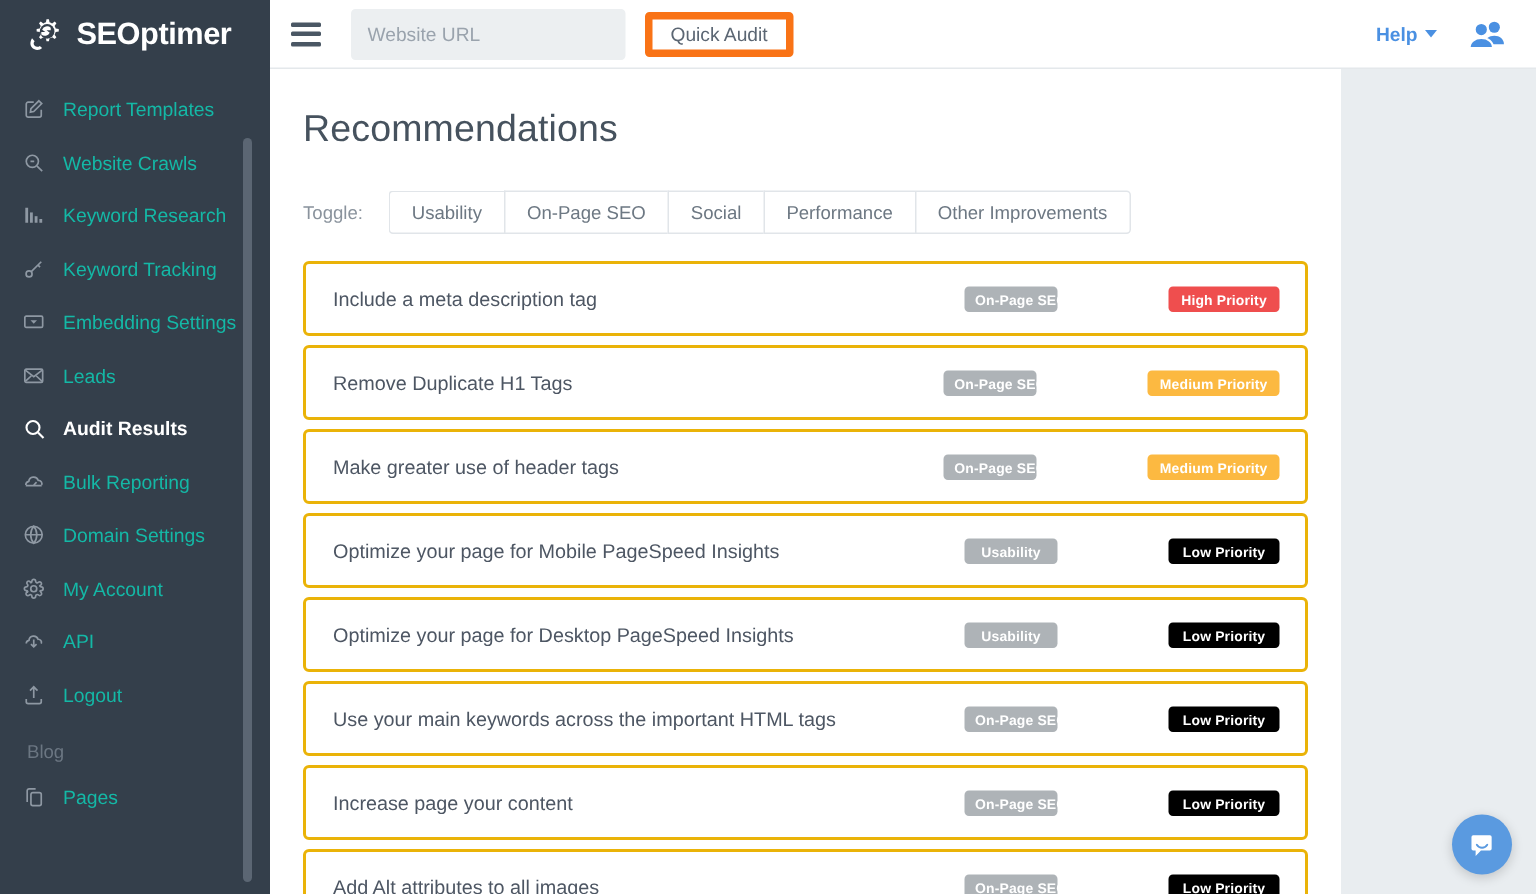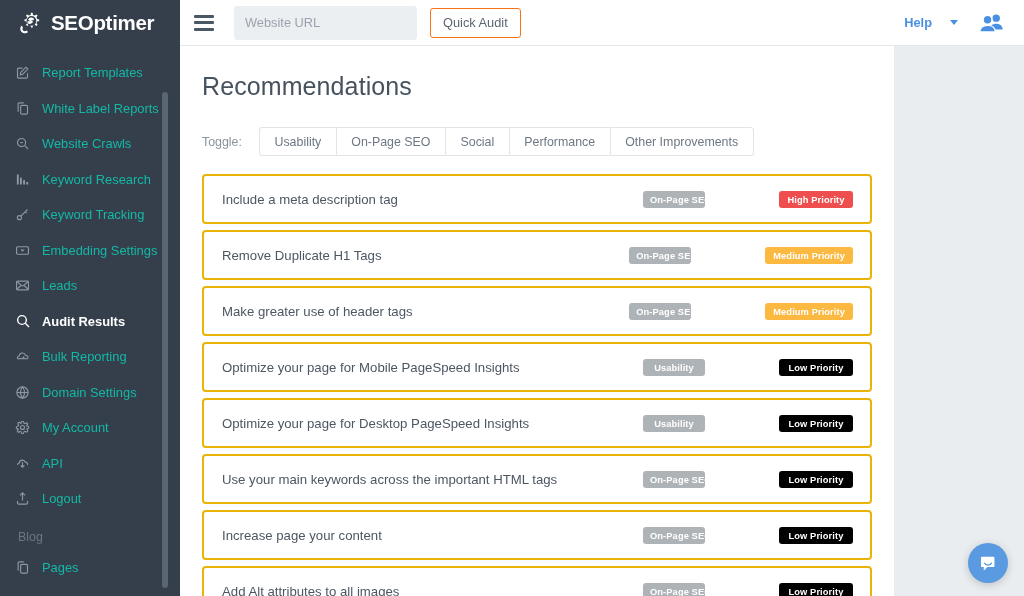--- a/index.html
+++ b/index.html
@@ -109,37 +109,37 @@
     padding: 16px 10px;
     font-family: "Liberation Sans", sans-serif;
     outline: none;
   }
   .url-input::placeholder { color: #9aa3ad; }
   .quick-audit {
     margin-left: 13px;
     height: 30px;
     padding: 0 12px;
     background: #ffffff;
-    border: 1px solid #f97316;
+    border: 5px solid #f97316;
     border-radius: 3px;
     font-size: 12.8px;
     color: #5b6673;
     cursor: pointer;
     font-family: "Liberation Sans", sans-serif;
   }
   .topbar-right {
     margin-left: auto;
     display: flex; align-items: center; gap: 20px;
   }
   .help-link {
     color: #4a90e2;
     font-size: 12.8px;
     font-weight: bold;
     cursor: pointer;
-    display: flex; align-items: center; gap: 18px;
+    display: flex; align-items: center; gap: 5px;
     text-decoration: none;
   }
   .caret {
     width: 0; height: 0;
     border-left: 4px solid transparent;
     border-right: 4px solid transparent;
     border-top: 5px solid #4a90e2;
   }
   .users-icon { cursor: pointer; display: flex; }
 
@@ -268,29 +268,20 @@
       <a class="nav-item">
         <span class="ic">
           <svg width="15" height="15" viewBox="0 0 24 24" fill="none" stroke="currentColor" stroke-width="1.8">
             <path d="M20 13v6a2 2 0 01-2 2H6a2 2 0 01-2-2V7a2 2 0 012-2h6"></path>
             <path d="M17.5 3.5l3 3L12 15l-3.6.6.6-3.6 8.5-8.5z"></path>
           </svg>
         </span>
         <span class="lbl">Report Templates</span>
       </a>
 
-      <a class="nav-item">
-        <span class="ic">
-          <svg width="15" height="15" viewBox="0 0 24 24" fill="none" stroke="currentColor" stroke-width="1.8">
-            <path d="M14 3H7a2 2 0 00-2 2v12"></path>
-            <rect x="9" y="7" width="11" height="14" rx="2"></rect>
-          </svg>
-        </span>
-        <span class="lbl">White Label Reports</span>
-      </a>
 
       <a class="nav-item">
         <span class="ic">
           <svg width="15" height="15" viewBox="0 0 24 24" fill="none" stroke="currentColor" stroke-width="1.8">
             <circle cx="10.5" cy="10.5" r="6.5"></circle>
             <path d="M15.5 15.5L21 21"></path>
             <path d="M8.5 10.5h4"></path>
           </svg>
         </span>
         <span class="lbl">Website Crawls</span>

